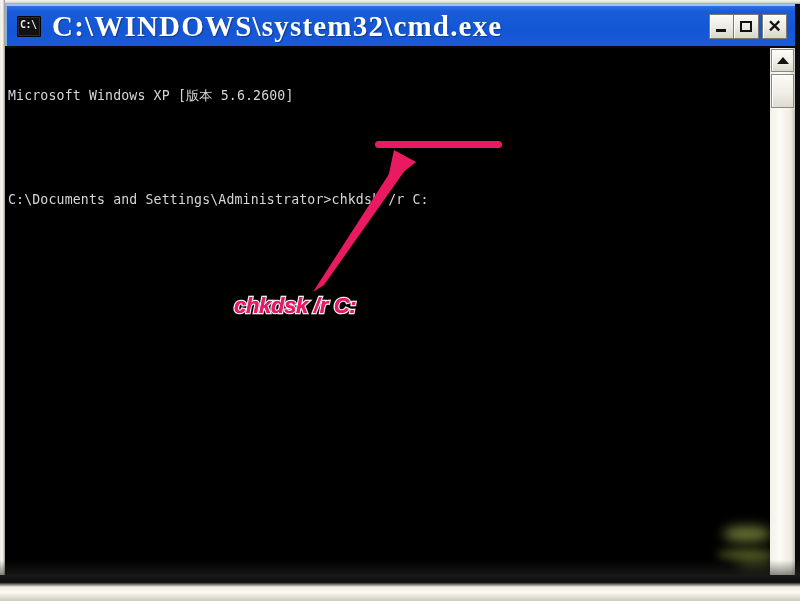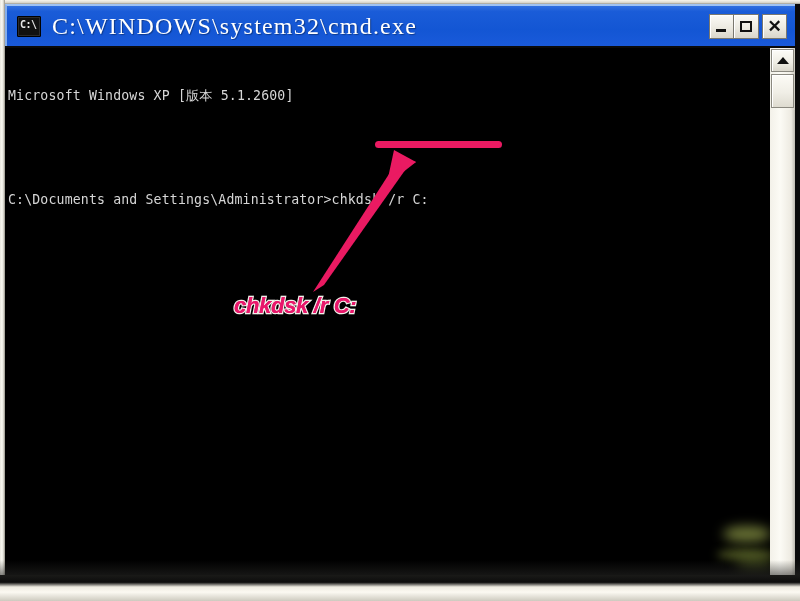--- a/index.html
+++ b/index.html
@@ -93,22 +93,22 @@
     font-size: 10px;
     font-weight: bold;
     color: #e8e8e8;
     line-height: 12px;
     letter-spacing: -0.5px;
   }
   #title-text {
     flex: 1 1 auto;
     color: #ffffff;
     font-family: "Liberation Serif", serif;
-    font-size: 24px;
-    font-weight: normal;
+    font-size: 29px;
+    font-weight: bold;
     letter-spacing: 1.2px;
     white-space: nowrap;
     text-shadow: 1px 1px 1px rgba(0,0,0,0.35);
     overflow: hidden;
   }
 
   .win-buttons {
     flex: none;
     display: flex;
     align-items: center;
@@ -322,21 +322,21 @@
           <span class="b-max"></span>
         </div>
         <div class="win-btn">
           <span class="b-close">✕</span>
         </div>
       </div>
     </div>
 
     <div id="console-area">
       <div id="console-text">
-        <div class="line">Microsoft Windows XP [版本 5.1.2600]</div>
+        <div class="line">Microsoft Windows XP [版本 5.6.2600]</div>
         <div class="blank"></div>
         <div class="line">C:\Documents and Settings\Administrator&gt;chkdsk /r C:</div>
       </div>
 
       <div class="reflect" id="reflect-a"></div>
       <div class="reflect" id="reflect-b"></div>
       <div class="reflect" id="reflect-c"></div>
 
     </div>
 

